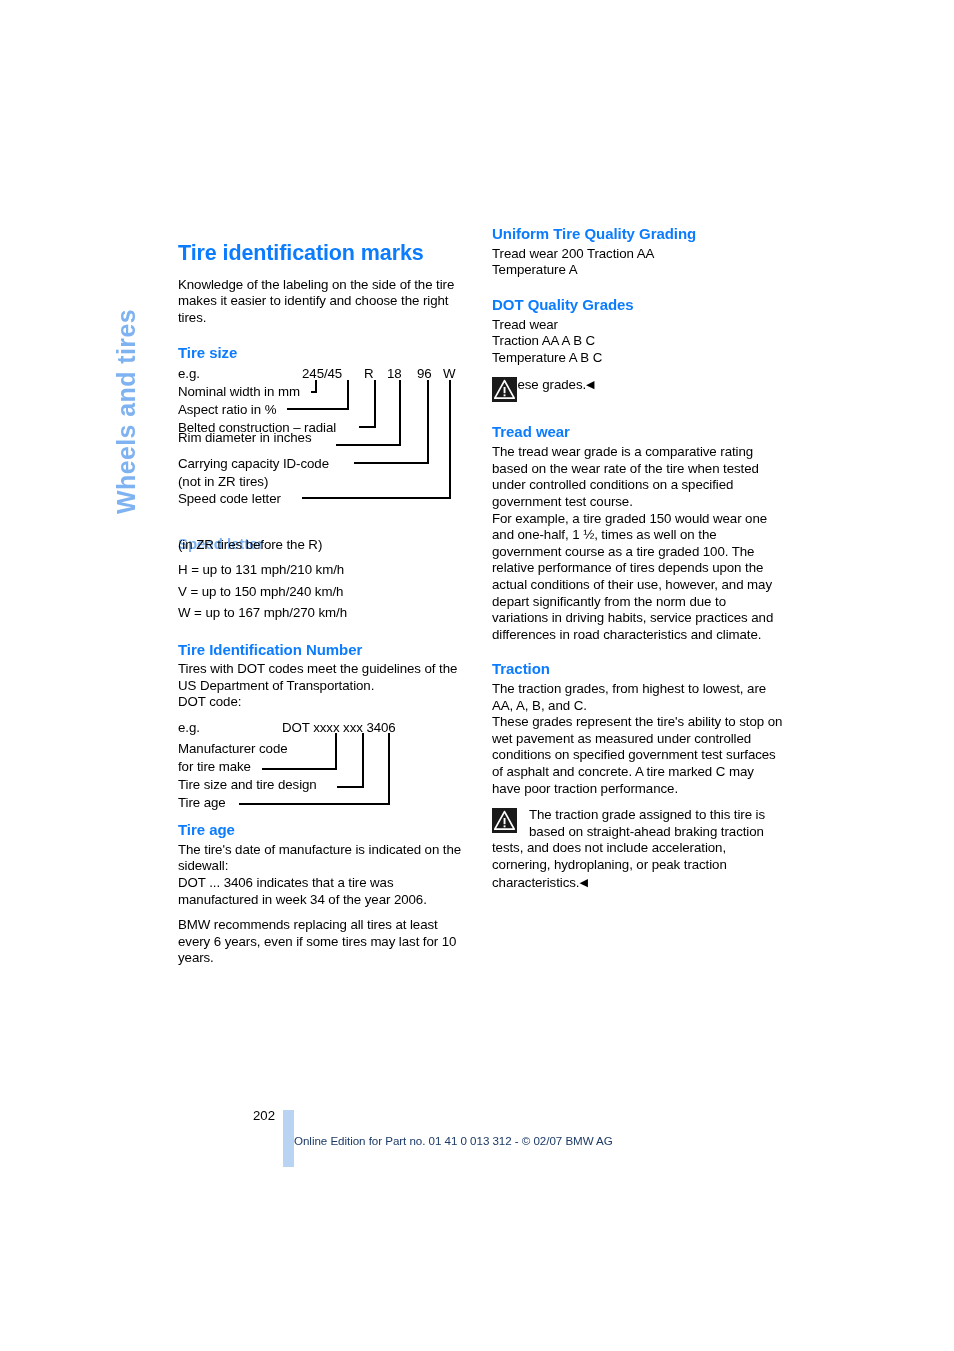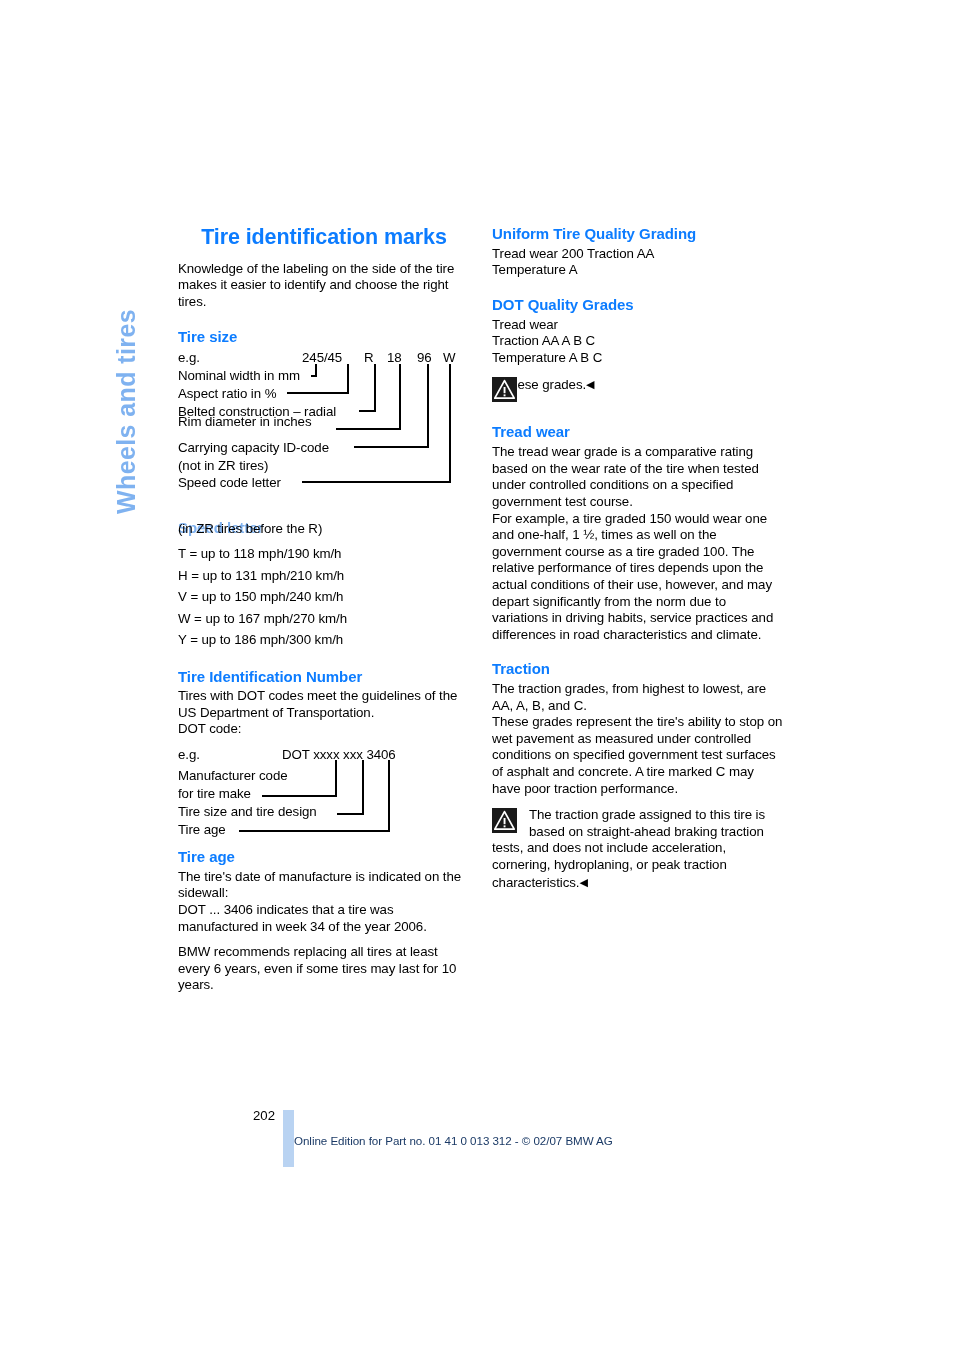--- a/index.html
+++ b/index.html
@@ -53,24 +53,23 @@
     width: 292px;
     top: 225px;
   }
   .col-left  { left: 178px; }
   .col-right { left: 492px; }
 
   h1.title {
     font-size: 21.5px;
     font-weight: bold;
     color: #0C7CFF;
-    margin: 0 0 11px 0;
+    margin: 16px 0 11px 0;
     line-height: 1.15;
     letter-spacing: -0.1px;
-    text-align: center;
   }
 
   h2.sect {
     font-size: 15px;
     font-weight: bold;
     color: #0C7CFF;
     margin: 17px 0 2px 0;
     line-height: 1.25;
     letter-spacing: -0.05px;
   }
@@ -216,25 +215,23 @@
       <span class="dlabel" style="left:0px; top:64px;text-align:center;">Rim diameter in inches</span>
       <span class="dlabel" style="left:0px; top:90px;">Carrying capacity ID-code</span>
       <span class="dlabel" style="left:0px; top:108px;">(not in ZR tires)</span>
       <span class="dlabel" style="left:0px; top:125px;">Speed code letter</span>
       <span class="dlabel" style="left:0px; top:143px;margin-top:28px;">(in ZR tires before the R)</span>
     </div>
 
     <h2 class="sect light">Speed letter</h2>
 
     <div class="lines" style="margin-top:5px;">
-      <div class="ln">T = up to 118 mph/190 km/h</div>
       <div class="ln">H = up to 131 mph/210 km/h</div>
       <div class="ln">V = up to 150 mph/240 km/h</div>
       <div class="ln">W = up to 167 mph/270 km/h</div>
-      <div class="ln">Y = up to 186 mph/300 km/h</div>
     </div>
 
     <h2 class="sect">Tire Identification Number</h2>
     <p class="body tight">Tires with DOT codes meet the guidelines of the US Department of Transportation.</p>
     <p class="body">DOT code:</p>
 
     <div class="diagram" style="height:84px;margin-top:6px;">
       <svg width="292" height="84" viewBox="0 0 292 84">
         <g stroke="#000" stroke-width="1.4" fill="none" shape-rendering="crispEdges">
 

